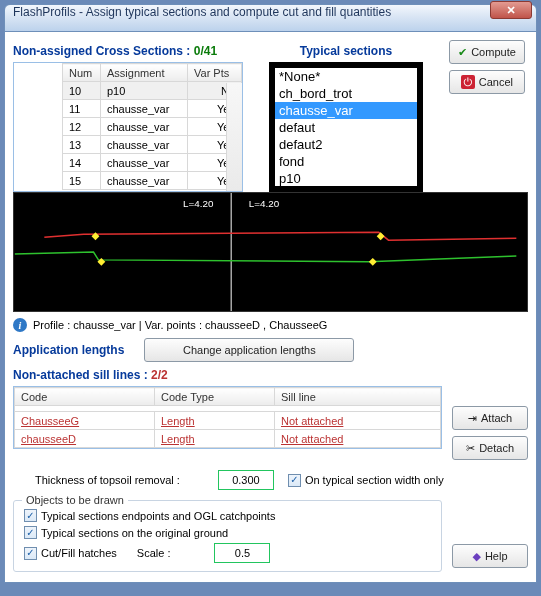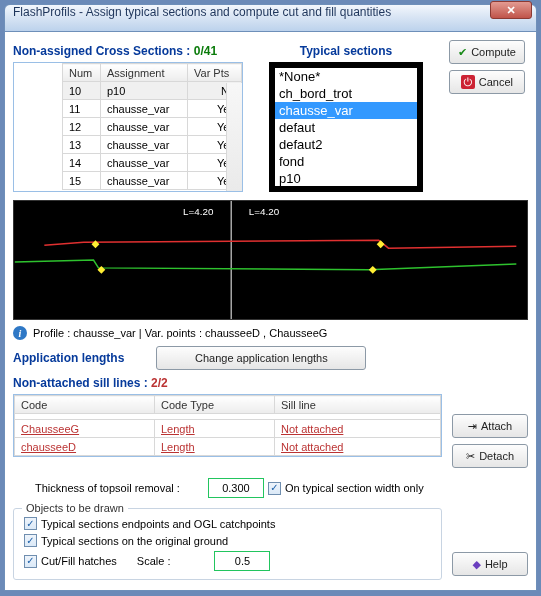--- a/index.html
+++ b/index.html
@@ -148,55 +148,54 @@
   }
   .cross-wrap::after {
     content:"";
     position:absolute;
     right:0;top:20px;bottom:0;width:15px;
     background: linear-gradient(#f7f7f7,#eaeaea);
     border-left:1px solid #d8d8d8;
   }
   
   .profile-view {
-    margin-top: 8px;
     height: 120px;
     background: #000;
     position: relative;
     border: 1px solid #333;
   }
   .info-row {
     display: flex; align-items: center; gap: 6px;
     margin-top: 6px;
     font-size: 11px;
   }
   .info-icon {
     width: 14px; height: 14px;
     border-radius: 50%;
     background: #2e78c6;
     color: #fff;
     display: inline-flex; align-items:center; justify-content:center;
     font-style: italic; font-weight: bold; font-family: serif;
     font-size: 10px;
   }
   .app-len-row {
-    display: flex; align-items: center; gap: 32px;
+    display: flex; align-items: center; gap: 20px;
     margin: 6px 0;
   }
   .sill-wrap {
     display: flex; gap: 10px; align-items: flex-start;
     margin-top: 4px;
   }
   .sill-table-wrap {
     border: 1px solid #9abfe6;
     flex: 1;
   }
   .sill-table-wrap td.red { color: #b33; text-decoration: underline; }
   .thickness-row {
-    display: flex; align-items: center; gap: 4px;
+    display: flex; align-items: center; gap: 14px;
     margin-top: 10px;
     padding-left: 22px;
   }
   .bottom-row {
     display:flex; align-items:flex-end; gap:10px; margin-top:4px;
   }
 </style>
 </head>
 <body>
 

